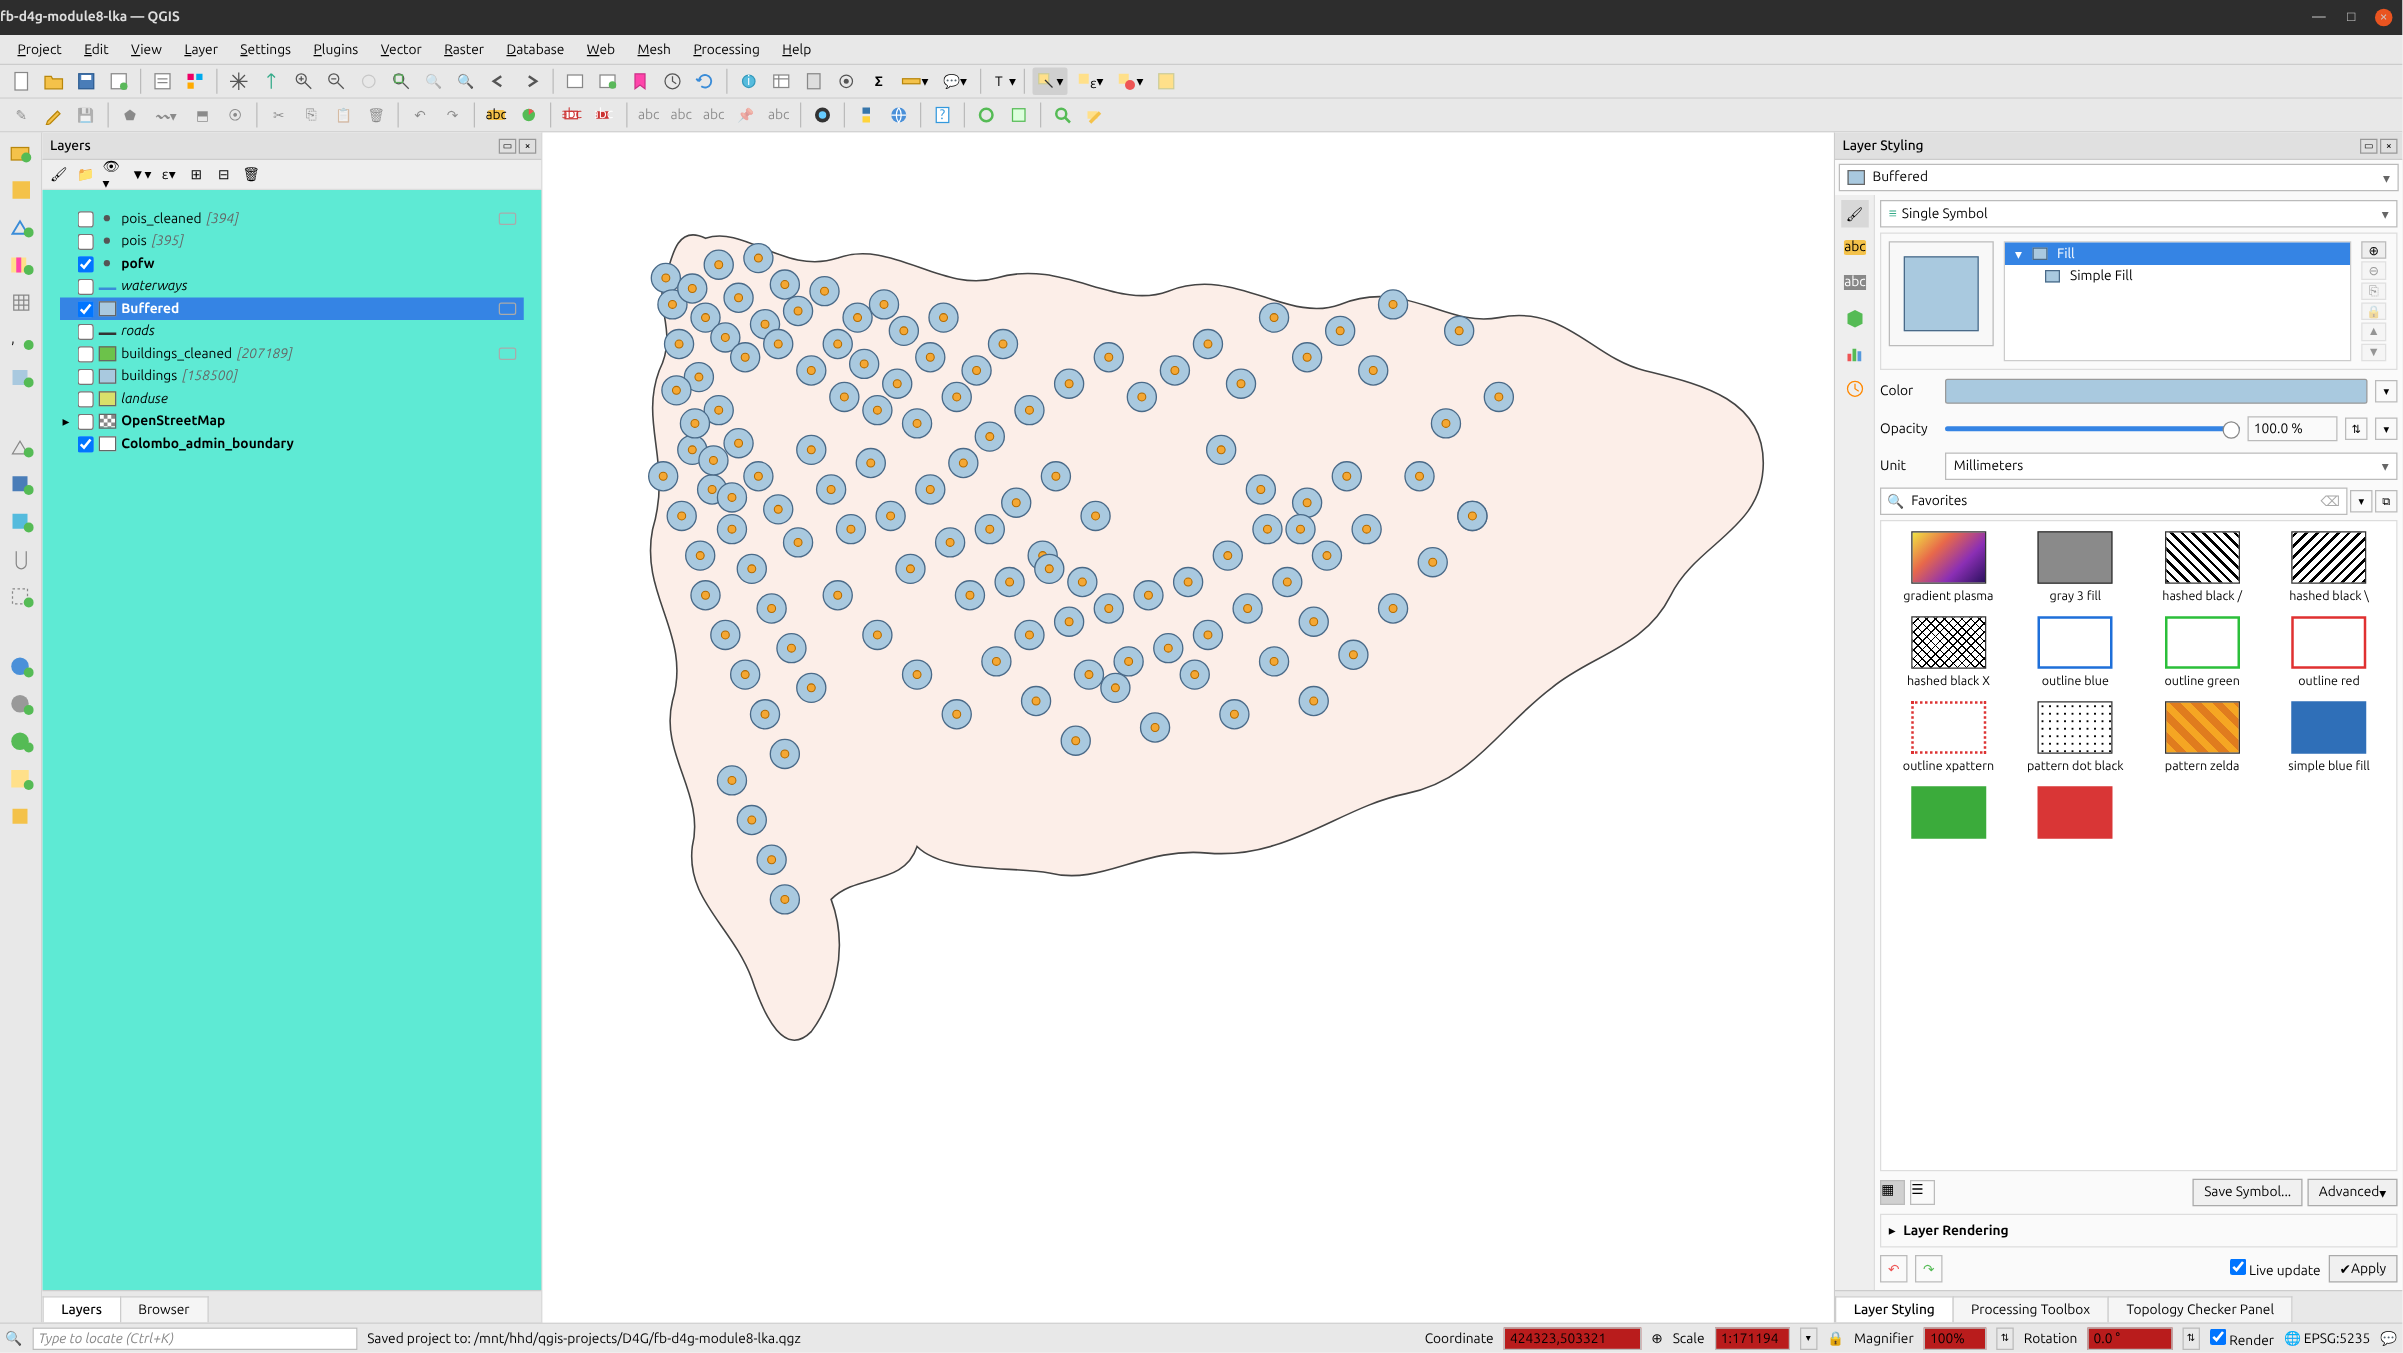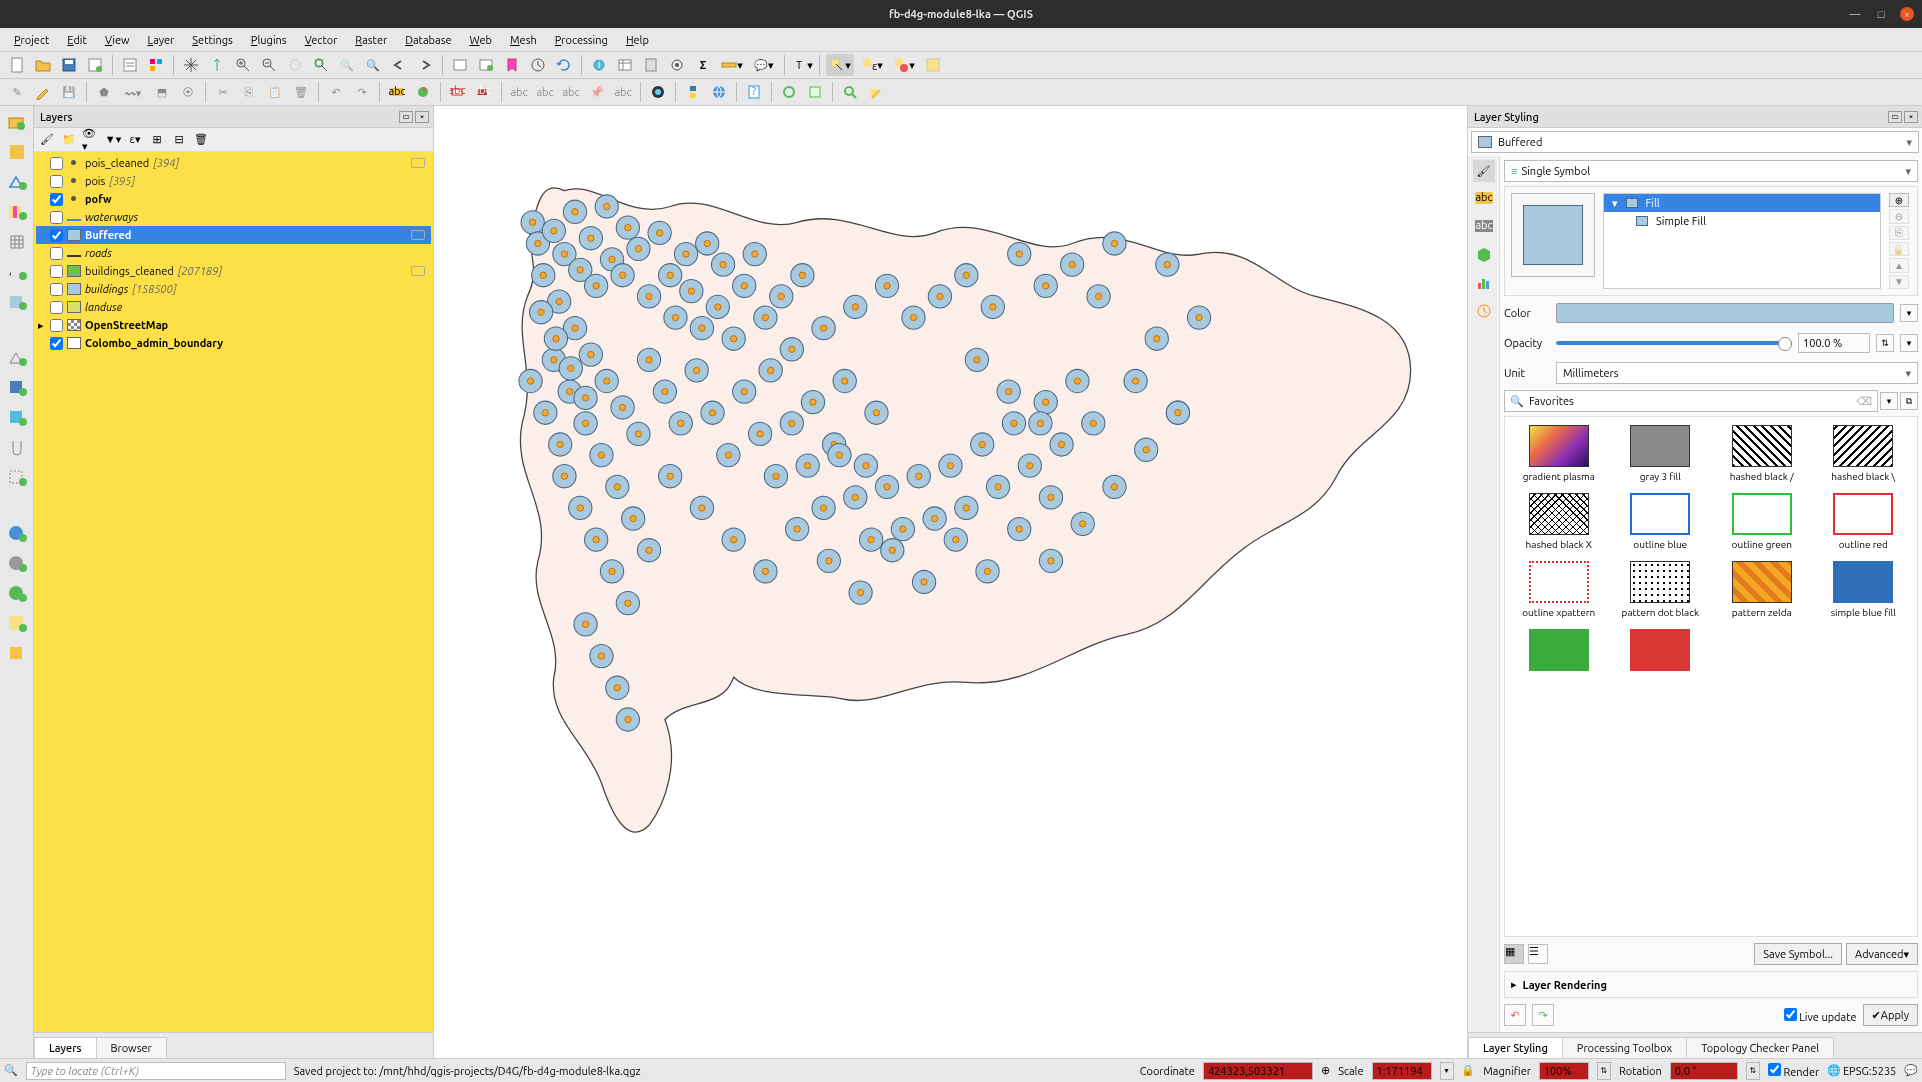--- a/index.html
+++ b/index.html
@@ -1,38 +1,38 @@
 <!DOCTYPE html>
 <html><head>
 <meta charset="utf-8">
 <style>
 *{box-sizing:border-box;margin:0;padding:0;font-family:"Ubuntu","Segoe UI",sans-serif;font-size:11px}
 body{background:#f0f0f0;width:1922px;height:1082px;overflow:hidden;display:flex;flex-direction:column;transform-origin:top left}
-.titlebar{height:28px;background:#2d2d2d;color:#ddd;display:flex;align-items:center;justify-content:center;position:relative}
+.titlebar{height:28px;background:#2d2d2d;color:#ddd;display:flex;align-items:center;position:relative}
 .titlebar .title{font-weight:600}
 .titlebar .winbtns{position:absolute;right:8px;display:flex;gap:12px;align-items:center}
 .titlebar .winbtns span{width:14px;height:14px;display:inline-flex;align-items:center;justify-content:center;color:#ccc;cursor:pointer}
 .winbtns .close{background:#e95420;border-radius:50%;width:16px;height:16px}
 .menubar{height:24px;background:#e8e8e8;display:flex;align-items:center;padding:0 6px;gap:2px;border-bottom:1px solid #ccc}
 .menubar span{padding:3px 8px;cursor:pointer}
 .toolbar{background:#e8e8e8;display:flex;align-items:center;padding:2px 6px;gap:4px;border-bottom:1px solid #ccc;flex-wrap:wrap}
 .toolbar .tb{width:22px;height:22px;display:inline-flex;align-items:center;justify-content:center;cursor:pointer;border-radius:2px}
 .toolbar .sep{width:1px;height:20px;background:#bbb;margin:0 2px}
 .toolbar svg{width:16px;height:16px}
 .toolbar .dd{width:28px}
 .main{flex:1;display:flex;min-height:0}
 .leftbar{width:34px;background:#e8e8e8;border-right:1px solid #ccc;display:flex;flex-direction:column;align-items:center;padding-top:4px;gap:6px}
 .leftbar .lb{width:24px;height:24px;display:flex;align-items:center;justify-content:center;cursor:pointer}
 .layerspanel{width:400px;background:#fafafa;border-right:1px solid #ccc;display:flex;flex-direction:column}
 .panelhdr{height:22px;background:#e0e0e0;display:flex;align-items:center;padding:0 6px;border-bottom:1px solid #ccc;font-weight:500;position:relative}
 .panelhdr .pbtns{position:absolute;right:4px;display:flex;gap:2px}
 .panelhdr .pbtns span{width:14px;height:12px;border:1px solid #999;cursor:pointer;font-size:8px;display:flex;align-items:center;justify-content:center}
 .paneltb{height:24px;background:#eee;display:flex;align-items:center;padding:0 4px;gap:4px;border-bottom:1px solid #ddd}
 .paneltb .pt{width:18px;height:18px;cursor:pointer;display:flex;align-items:center;justify-content:center}
-.layertree{flex:1;overflow:auto;padding:2px;background:#fde047}
+.layertree{flex:1;overflow:auto;padding:14px;background:#5eead4}
 .lrow{display:flex;align-items:center;height:18px;padding-left:14px;gap:4px;cursor:pointer;position:relative}
 .lrow.sel{background:#3584e4;color:#fff;font-weight:bold}
 .lrow input{width:13px;height:13px}
 .lsym{width:14px;height:12px;border:1px solid #666;flex-shrink:0}
 .lrow .fc{font-style:italic;color:#666}
 .lrow .rbadge{position:absolute;right:6px;width:14px;height:10px;border:1px solid #aaa;border-radius:2px;font-size:7px;display:flex;align-items:center;justify-content:center}
 .tabbar{height:26px;background:#e8e8e8;display:flex;align-items:flex-end;border-top:1px solid #ccc}
 .tabbar .tab{padding:4px 14px;background:#f5f5f5;border:1px solid #ccc;border-bottom:none;cursor:pointer;margin-right:-1px}
 .tabbar .tab.active{background:#fff;font-weight:500}
 .canvas{flex:1;background:#fff;position:relative;overflow:hidden}
@@ -541,21 +541,21 @@
         <div class="lrow">
           <input type="checkbox" style="">
           <span class="lsym" style="background: rgb(108, 194, 74);"></span>
           <span>buildings_cleaned</span>
           <span class="fc"> [207189]</span>
           <span class="rbadge"></span>
         </div>
         <div class="lrow">
           <input type="checkbox" style="">
           <span class="lsym" style="background: rgb(169, 201, 223);"></span>
-          <span style="font-style: italic;">buildings</span>
+          <span style="">buildings</span>
           <span class="fc"> [158500]</span>
         </div>
         <div class="lrow">
           <input type="checkbox" style="">
           <span class="lsym" style="background: rgb(217, 224, 107);"></span>
           <span style="font-style: italic;">landuse</span>
         </div>
         <div class="lrow">
           <span style="position: absolute; left: 2px;">▸</span>
           <input type="checkbox" style="">

